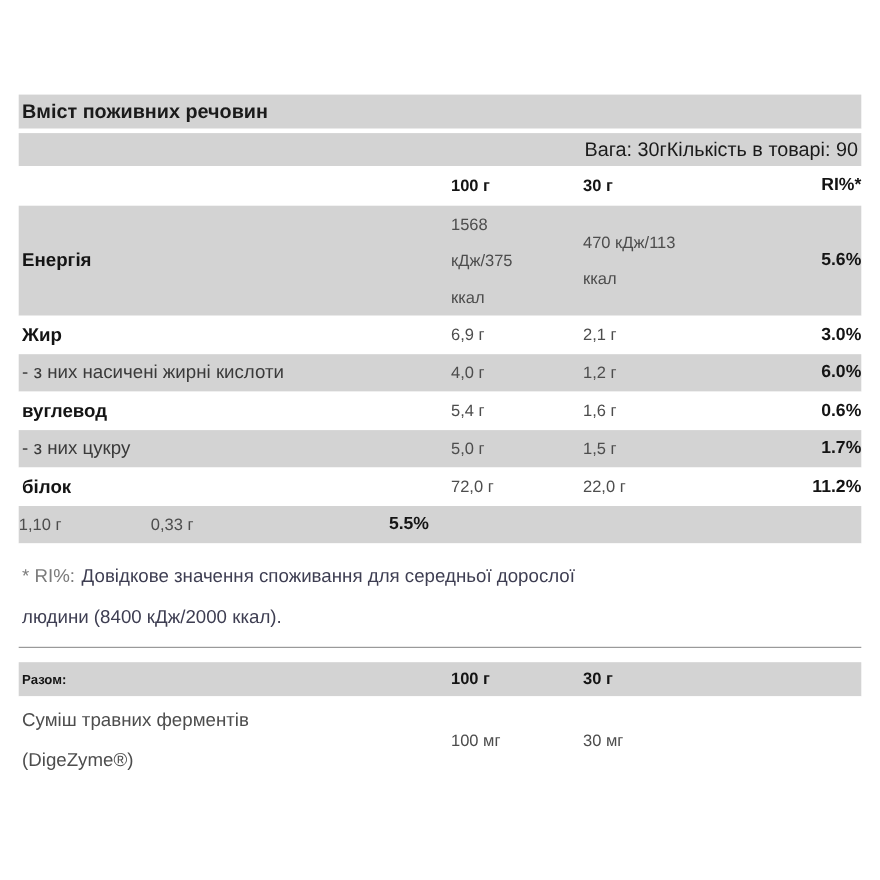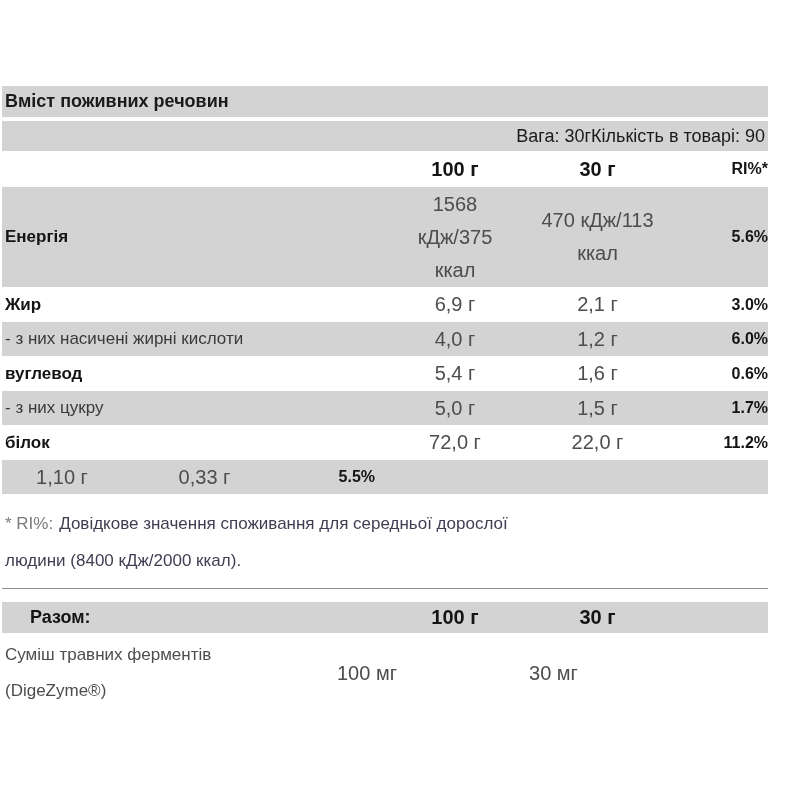--- a/index.html
+++ b/index.html
@@ -7,21 +7,21 @@
     padding: 0;
     background: #ffffff;
     width: 800px;
     height: 800px;
     font-family: "Liberation Sans", sans-serif;
     color: #1a1a1a;
   }
   .panel {
     position: absolute;
     top: 86px;
-    left: 2px;
+    left: 17px;
     width: 766px;
   }
   .row {
     display: flex;
     align-items: center;
   }
   .gray { background: #d3d3d3; }
 
   
   .title-row {
@@ -48,22 +48,22 @@
     font-size: 17px;
     font-weight: 700;
     color: #141414;
     white-space: pre-line;
   }
   .c-label.sub {
     font-weight: 400;
     color: #3a3a3a;
   }
   .c-v100, .c-v30 {
-    text-align: center;
-    font-size: 20px;
+    text-align: left;
+    font-size: 15px;
     color: #4d4d4d;
     white-space: pre-line;
   }
   .c-v100 { width: 120px; }
   .c-v30  { width: 165px; }
   .c-ri {
     width: 88px;
     text-align: right;
     font-size: 16px;
     font-weight: 700;
@@ -93,31 +93,30 @@
   .fn-body   { color: #3e3e52; white-space: pre-line; }
 
   .sep {
     height: 1px;
     background: #8f8f8f;
     margin: 9px 0 13px 0;
   }
 
   
   .total-row { height: 31px; }
-  .total-row .c-label { font-size: 18px; margin-left: 25px; }
+  .total-row .c-label { font-size: 12px; }
   .total-row .c-v100, .total-row .c-v30 {
     font-weight: 700;
     color: #141414;
   }
   .enzyme-row {
     min-height: 66px;
     background: #ffffff;
     padding-top: 4px;
     box-sizing: border-box;
-    gap: 44px;
   }
   .enzyme-row .c-label {
     font-weight: 400;
     color: #4d4d4d;
     line-height: 36px;
   }
 </style>
 </head>
 <body>
 

